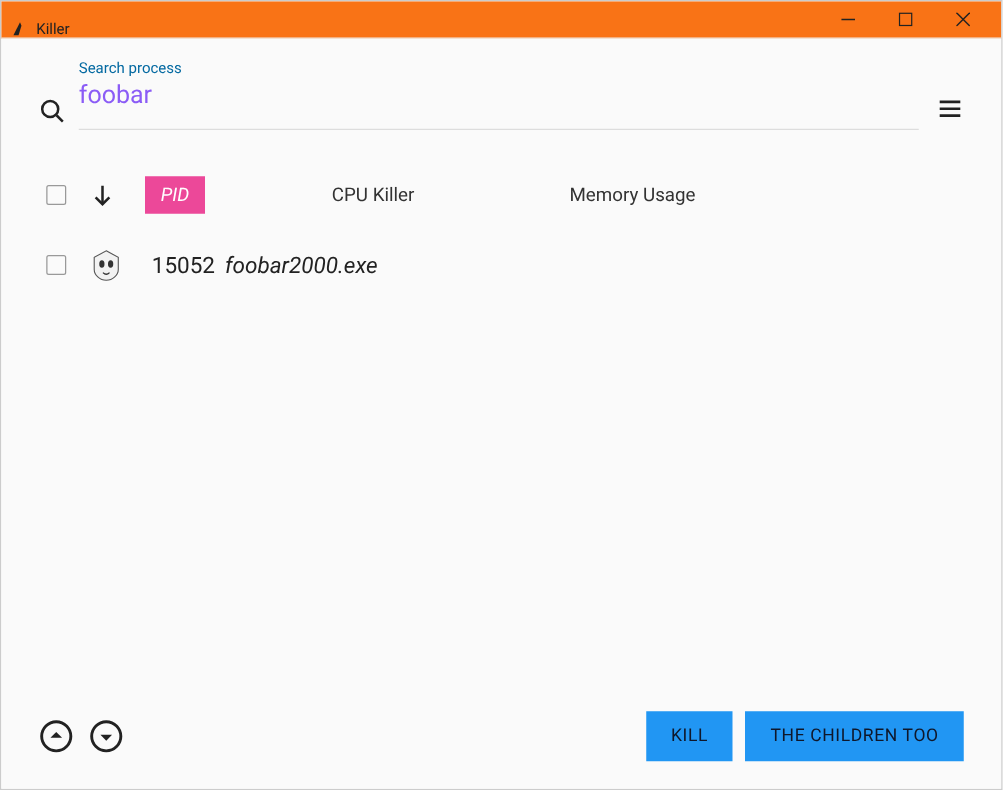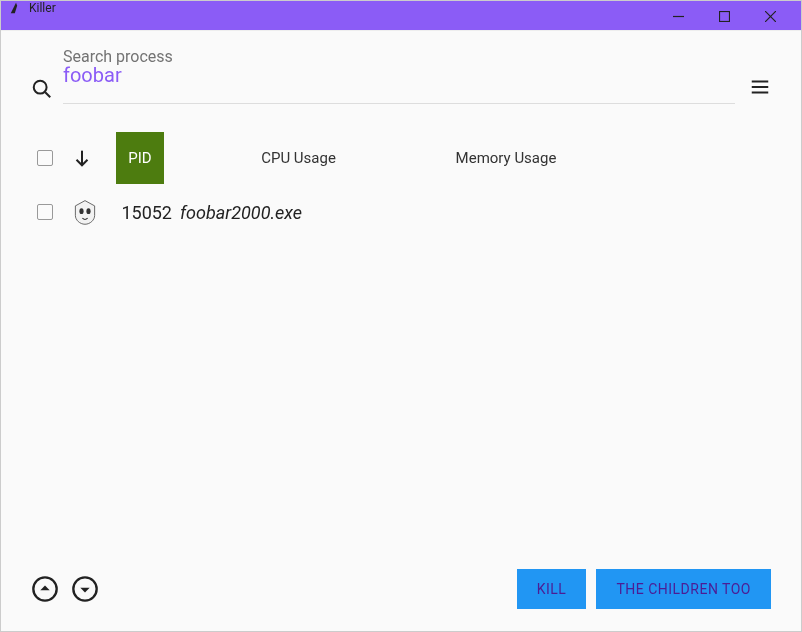--- a/index.html
+++ b/index.html
@@ -1,47 +1,47 @@
 <!DOCTYPE html>
 <html><head>
 <meta charset="utf-8">
 <style>
   * { margin: 0; padding: 0; box-sizing: border-box; font-family: -apple-system, BlinkMacSystemFont, "Segoe UI", Roboto, Arial, sans-serif; }
   body { width: 802px; height: 632px; background: #fff; overflow: hidden; border: 1px solid #ccc; }
-  .titlebar { height: 30px; display: flex; align-items: flex-start; padding: 0 8px; border-bottom: 1px solid #eee; background: #8b5cf6; }
+  .titlebar { height: 30px; display: flex; align-items: flex-end; padding: 0 8px; border-bottom: 1px solid #eee; background: #f97316; }
   .titlebar .app-icon { width: 14px; height: 14px; margin-right: 6px; }
   .titlebar .title { font-size: 12px; color: #222; flex: 0 0 auto; }
   .titlebar .spacer { flex: 1 1 auto; }
   .win-btn { width: 46px; height: 30px; display: flex; align-items: center; justify-content: center; cursor: pointer; }
   .win-btn svg { width: 11px; height: 11px; stroke: #222; stroke-width: 1.2; fill: none; }
   .content { position: relative; height: calc(100% - 30px); background: #fafafa; padding: 0 30px; }
   .search-row { display: flex; align-items: flex-end; padding-top: 18px; }
   .search-icon { width: 22px; height: 22px; margin-right: 10px; margin-bottom: 4px; }
   .search-wrap { flex: 1 1 auto; position: relative; }
-  .search-label { position: absolute; top: -2px; left: 0; font-size: 16px; color: #737373; }
+  .search-label { position: absolute; top: -2px; left: 0; font-size: 12px; color: #0369a1; }
   .search-input { width: 100%; border: none; outline: none; background: transparent; font-size: 20px; color: #8b5cf6; padding: 14px 0 16px 0; border-bottom: 1px solid #ddd; caret-color: #1e88e5; }
   .menu-btn { margin-left: 14px; margin-bottom: 2px; cursor: pointer; }
   .menu-btn svg { width: 22px; height: 22px; }
   .table { margin-top: 28px; }
   .thead, .trow { display: grid; grid-template-columns: 40px 45px 60px 1fr 170px 180px; align-items: center; height: 48px; }
   .thead { font-size: 15px; color: #333; }
   .cb { width: 16px; height: 16px; border: 1.5px solid #999; border-radius: 2px; cursor: pointer; margin-left: 6px; }
   .sort-icon { width: 22px; height: 22px; cursor: pointer; }
-  .pid-chip { background: #4d7c0f; color: #fff; display: flex; align-items: center; justify-content: center; height: 52px; width: 48px; font-size: 15px; font-weight: 400; cursor: pointer; }
+  .pid-chip { background: #ec4899; color: #fff; display: flex; align-items: center; justify-content: center; height: 30px; width: 48px; font-size: 15px; font-weight: 400; cursor: pointer; font-style: italic; }
   .th-name { padding-left: 30px; }
   .th-cpu, .th-mem { text-align: center; }
   .trow { font-size: 18px; color: #222; margin-top: 8px; }
   .proc-icon { width: 28px; height: 28px; }
   .td-pid { text-align: right; padding-right: 4px; }
   .td-name { padding-left: 4px; font-style: italic; }
   .td-cpu, .td-mem { text-align: center; }
   .footer { position: absolute; left: 30px; right: 30px; bottom: 22px; display: flex; align-items: center; }
   .circ-btn { width: 28px; height: 28px; margin-right: 12px; cursor: pointer; }
   .footer .spacer { flex: 1 1 auto; }
-  .action-btn { background: #2196f3; color: #4c1d95; border: none; padding: 12px 20px; font-size: 14px; letter-spacing: 0.5px; margin-left: 10px; cursor: pointer; }
+  .action-btn { background: #2196f3; color: #0f172a; border: none; padding: 12px 20px; font-size: 14px; letter-spacing: 0.5px; margin-left: 10px; cursor: pointer; }
 </style>
 </head>
 <body>
 
 <div class="titlebar">
   <svg class="app-icon" viewBox="0 0 24 24">
       <path d="M3 21 L12 3 L14 8 L10 21 Z" fill="#222"></path>
     </svg>
   <span class="title">Killer</span>
   <div class="spacer"></div>
@@ -83,21 +83,21 @@
   </div>
 
   <div class="table">
     <div class="thead">
       <div class="cb"></div>
       <svg class="sort-icon" viewBox="0 0 24 24" fill="none" stroke="#222" stroke-width="2.2">
           <line x1="12" y1="4" x2="12" y2="20"></line>
           <polyline points="6 14 12 20 18 14"></polyline>
         </svg>
       <div class="pid-chip">PID</div>
-      <div class="th-cpu">CPU Usage</div>
+      <div class="th-cpu">CPU Killer</div>
       <div class="th-mem">Memory Usage</div>
     </div>
 
     <div class="trow">
       <div class="cb"></div>
       <svg class="proc-icon" viewBox="0 0 32 32">
         <path d="M16 3 L27 9 L27 20 C27 25 22 30 16 30 C10 30 5 25 5 20 L5 9 Z" fill="#f2f2f2" stroke="#555" stroke-width="1"></path>
         <ellipse cx="12" cy="15" rx="2.4" ry="3.4" fill="#333"></ellipse>
         <ellipse cx="20" cy="15" rx="2.4" ry="3.4" fill="#333"></ellipse>
         <path d="M13 23 Q16 26 19 23" fill="none" stroke="#333" stroke-width="1.2"></path>

